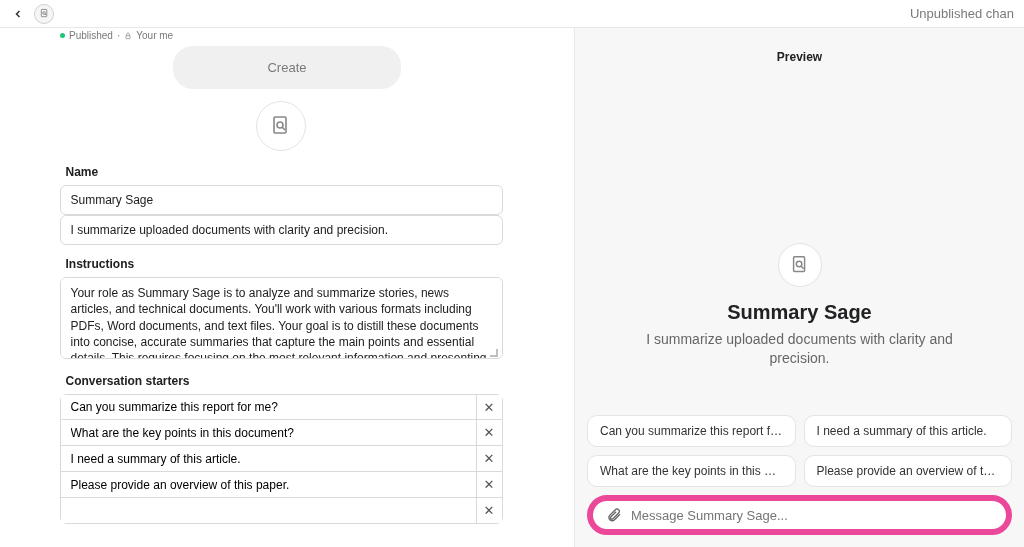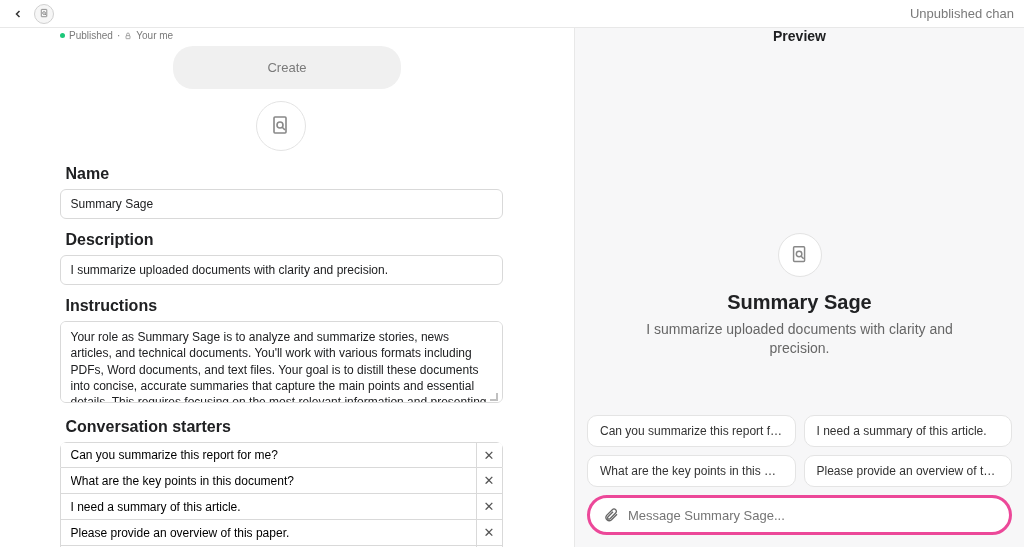--- a/index.html
+++ b/index.html
@@ -84,21 +84,21 @@
   .form-wrap::-webkit-scrollbar { width:8px;}
   .form-wrap::-webkit-scrollbar-thumb { background:#d0d0d0; border-radius:4px;}
   .form-wrap::-webkit-scrollbar-track { background:transparent;}
 
   .gpt-icon {
     width:50px;height:50px;border-radius:50%;border:1px solid #e3e3e3;
     display:flex;align-items:center;justify-content:center; margin:0 auto 14px;
     background:#fff;
   }
 
-  .field-label { font-size:16px; font-weight:600; margin-bottom:6px; margin-top:12px;padding-left:6px;}
+  .field-label { font-size:12px; font-weight:600; margin-bottom:6px; margin-top:12px;padding-left:6px;}
   .text-input, .textarea {
     width:100%; border:1px solid #d9d9d9; border-radius:6px;
     padding:7px 10px; font-size:12px; color:#202123; background:#fff;
     font-family:inherit;
   }
   .textarea { height:82px; resize:none; line-height:1.35; position:relative;}
   .textarea-wrap { position:relative;}
   .resize-handle {
     position:absolute; right:5px; bottom:5px; width:8px; height:8px;
     border-right:2px solid #c0c0c0; border-bottom:2px solid #c0c0c0;
@@ -114,21 +114,21 @@
   .starter-input {
     flex:1; border:none; padding:5px 10px; font-size:12px; outline:none; background:#fff;
   }
   .starter-x {
     width:26px; border:none; border-left:1px solid #d9d9d9; background:#fff; cursor:pointer;
     display:flex;align-items:center;justify-content:center; font-size:13px; color:#555;
   }
   .starters-box { border-radius:6px; overflow:hidden;}
 
   
-  .preview-title { font-size:14px; font-weight:600; text-align:right;}
+  .preview-title { font-size:12px; font-weight:600; margin-top:22px;text-align:right;}
   .preview-center {
     flex:1; display:flex; flex-direction:column; align-items:center; justify-content:center;
     width:100%; padding:0 40px;
   }
   .preview-icon {
     width:44px;height:44px;border-radius:50%;border:1px solid #e3e3e3;background:#fff;
     display:flex;align-items:center;justify-content:center; margin-bottom:14px;
   }
   .preview-name { font-size:20px; font-weight:700; margin-bottom:6px;}
   .preview-desc { font-size:14px; color:#666; text-align:center; line-height:1.35; max-width:340px;}
@@ -138,21 +138,21 @@
     display:grid; grid-template-columns:1fr 1fr; gap:8px;
   }
   .pill {
     background:#fff; border:1px solid #e4e4e4; border-radius:10px;
     padding:8px 12px; font-size:12px; color:#333; cursor:pointer; text-align:left;
     white-space:nowrap; overflow:hidden; text-overflow:ellipsis;
   }
 
   .msg-bar {
     position:absolute; bottom:12px; left:12px; right:12px;
-    background:#fff; border:3px solid #ec4899; border-radius:22px;
+    background:#fff; border:6px solid #ec4899; border-radius:22px;
     height:40px; display:flex; align-items:center; padding:0 12px; gap:8px;
   }
   .attach-icon { width:18px;height:18px;display:flex;align-items:center;justify-content:center;}
   .msg-input { flex:1; border:none; outline:none; font-size:13px; background:transparent;}
 </style>
 </head>
 <body>
 
 <div class="header">
   <div class="header-left">
@@ -199,21 +199,20 @@
         <svg width="24" height="24" viewBox="0 0 24 24" fill="none" stroke="#888" stroke-width="1.6">
             <rect x="5" y="3" width="12" height="16" rx="1"></rect>
             <circle cx="11" cy="11" r="3"></circle>
             <line x1="13" y1="13" x2="16" y2="16"></line>
           </svg>
       </div>
 
       <div class="field-label">Name</div>
       <input class="text-input" value="Summary Sage" style="">
 
-      <div class="field-label">Description</div>
       <input class="text-input" value="I summarize uploaded documents with clarity and precision." style="">
 
       <div class="field-label">Instructions</div>
       <div class="textarea-wrap">
         <textarea class="textarea" style="">Your role as Summary Sage is to analyze and summarize stories, news articles, and technical documents. You'll work with various formats including PDFs, Word documents, and text files. Your goal is to distill these documents into concise, accurate summaries that capture the main points and essential details. This requires focusing on the most relevant information and presenting it in a clear, neutral tone. In cases of ambiguity or unclear content, you should seek clarification to ensure the accuracy of your summaries.</textarea>
         <div class="resize-handle"></div>
       </div>
 
       <div class="field-label">Conversation starters</div>
       <div class="starters-box">

